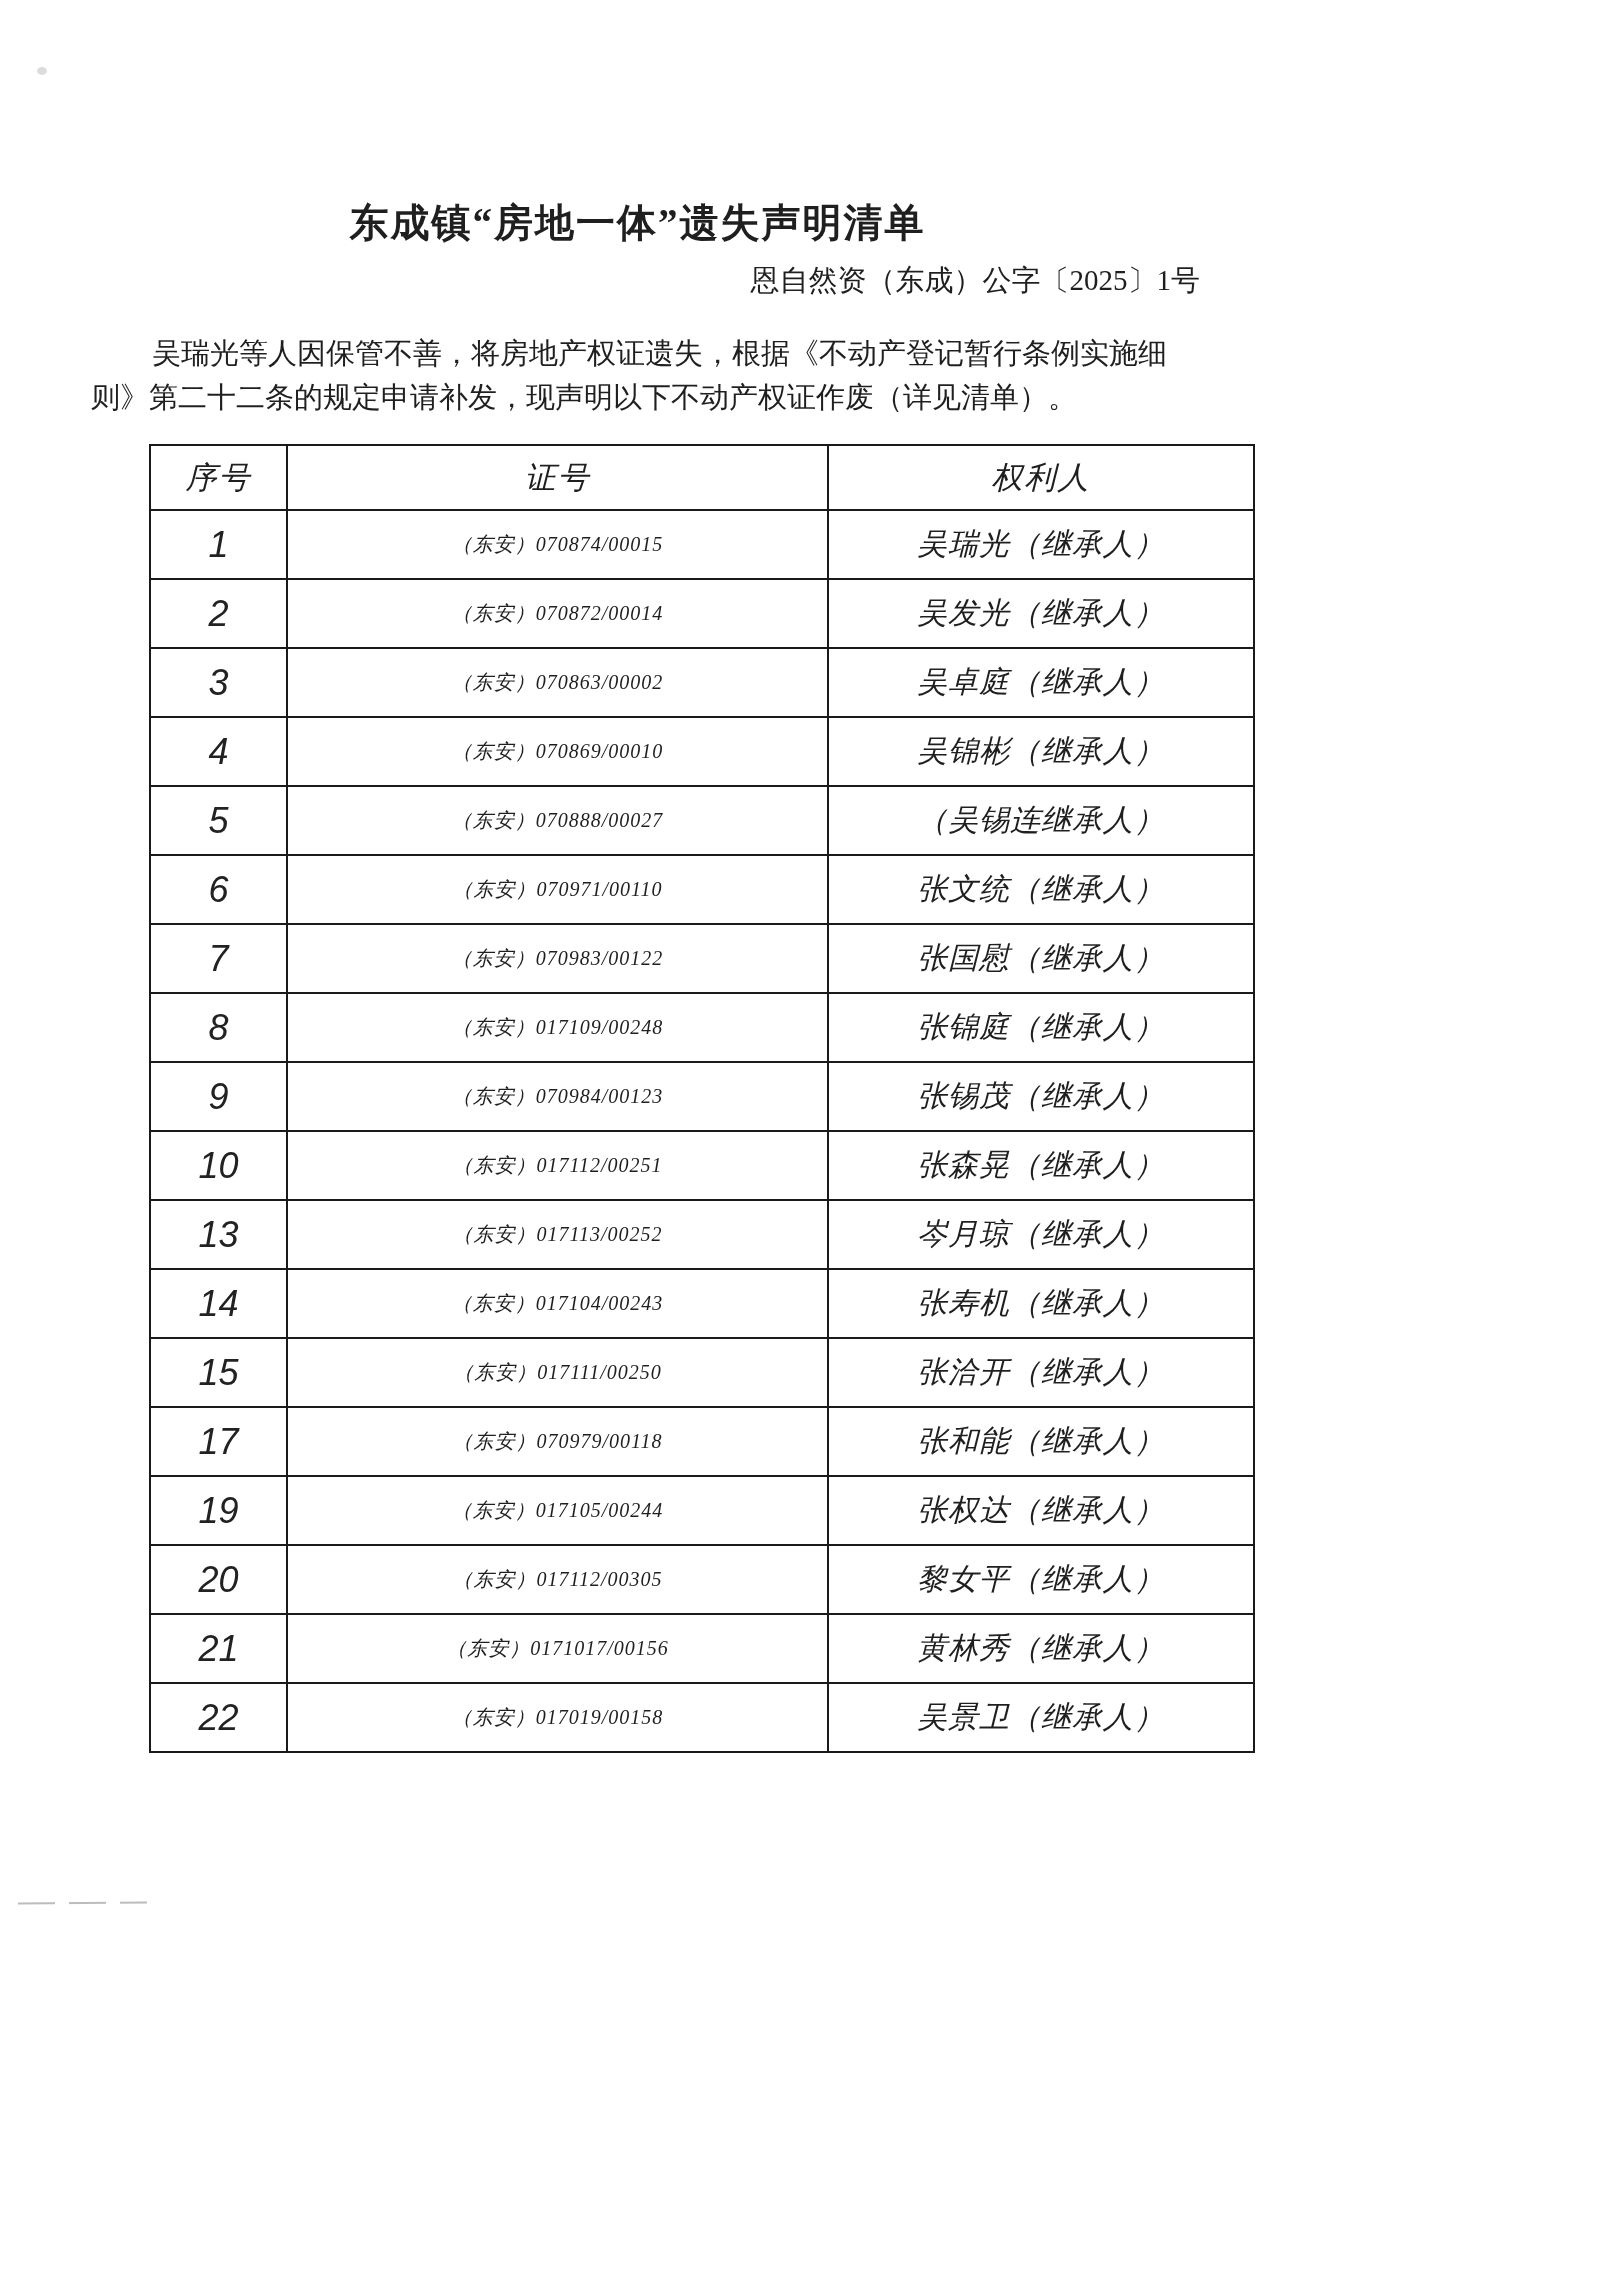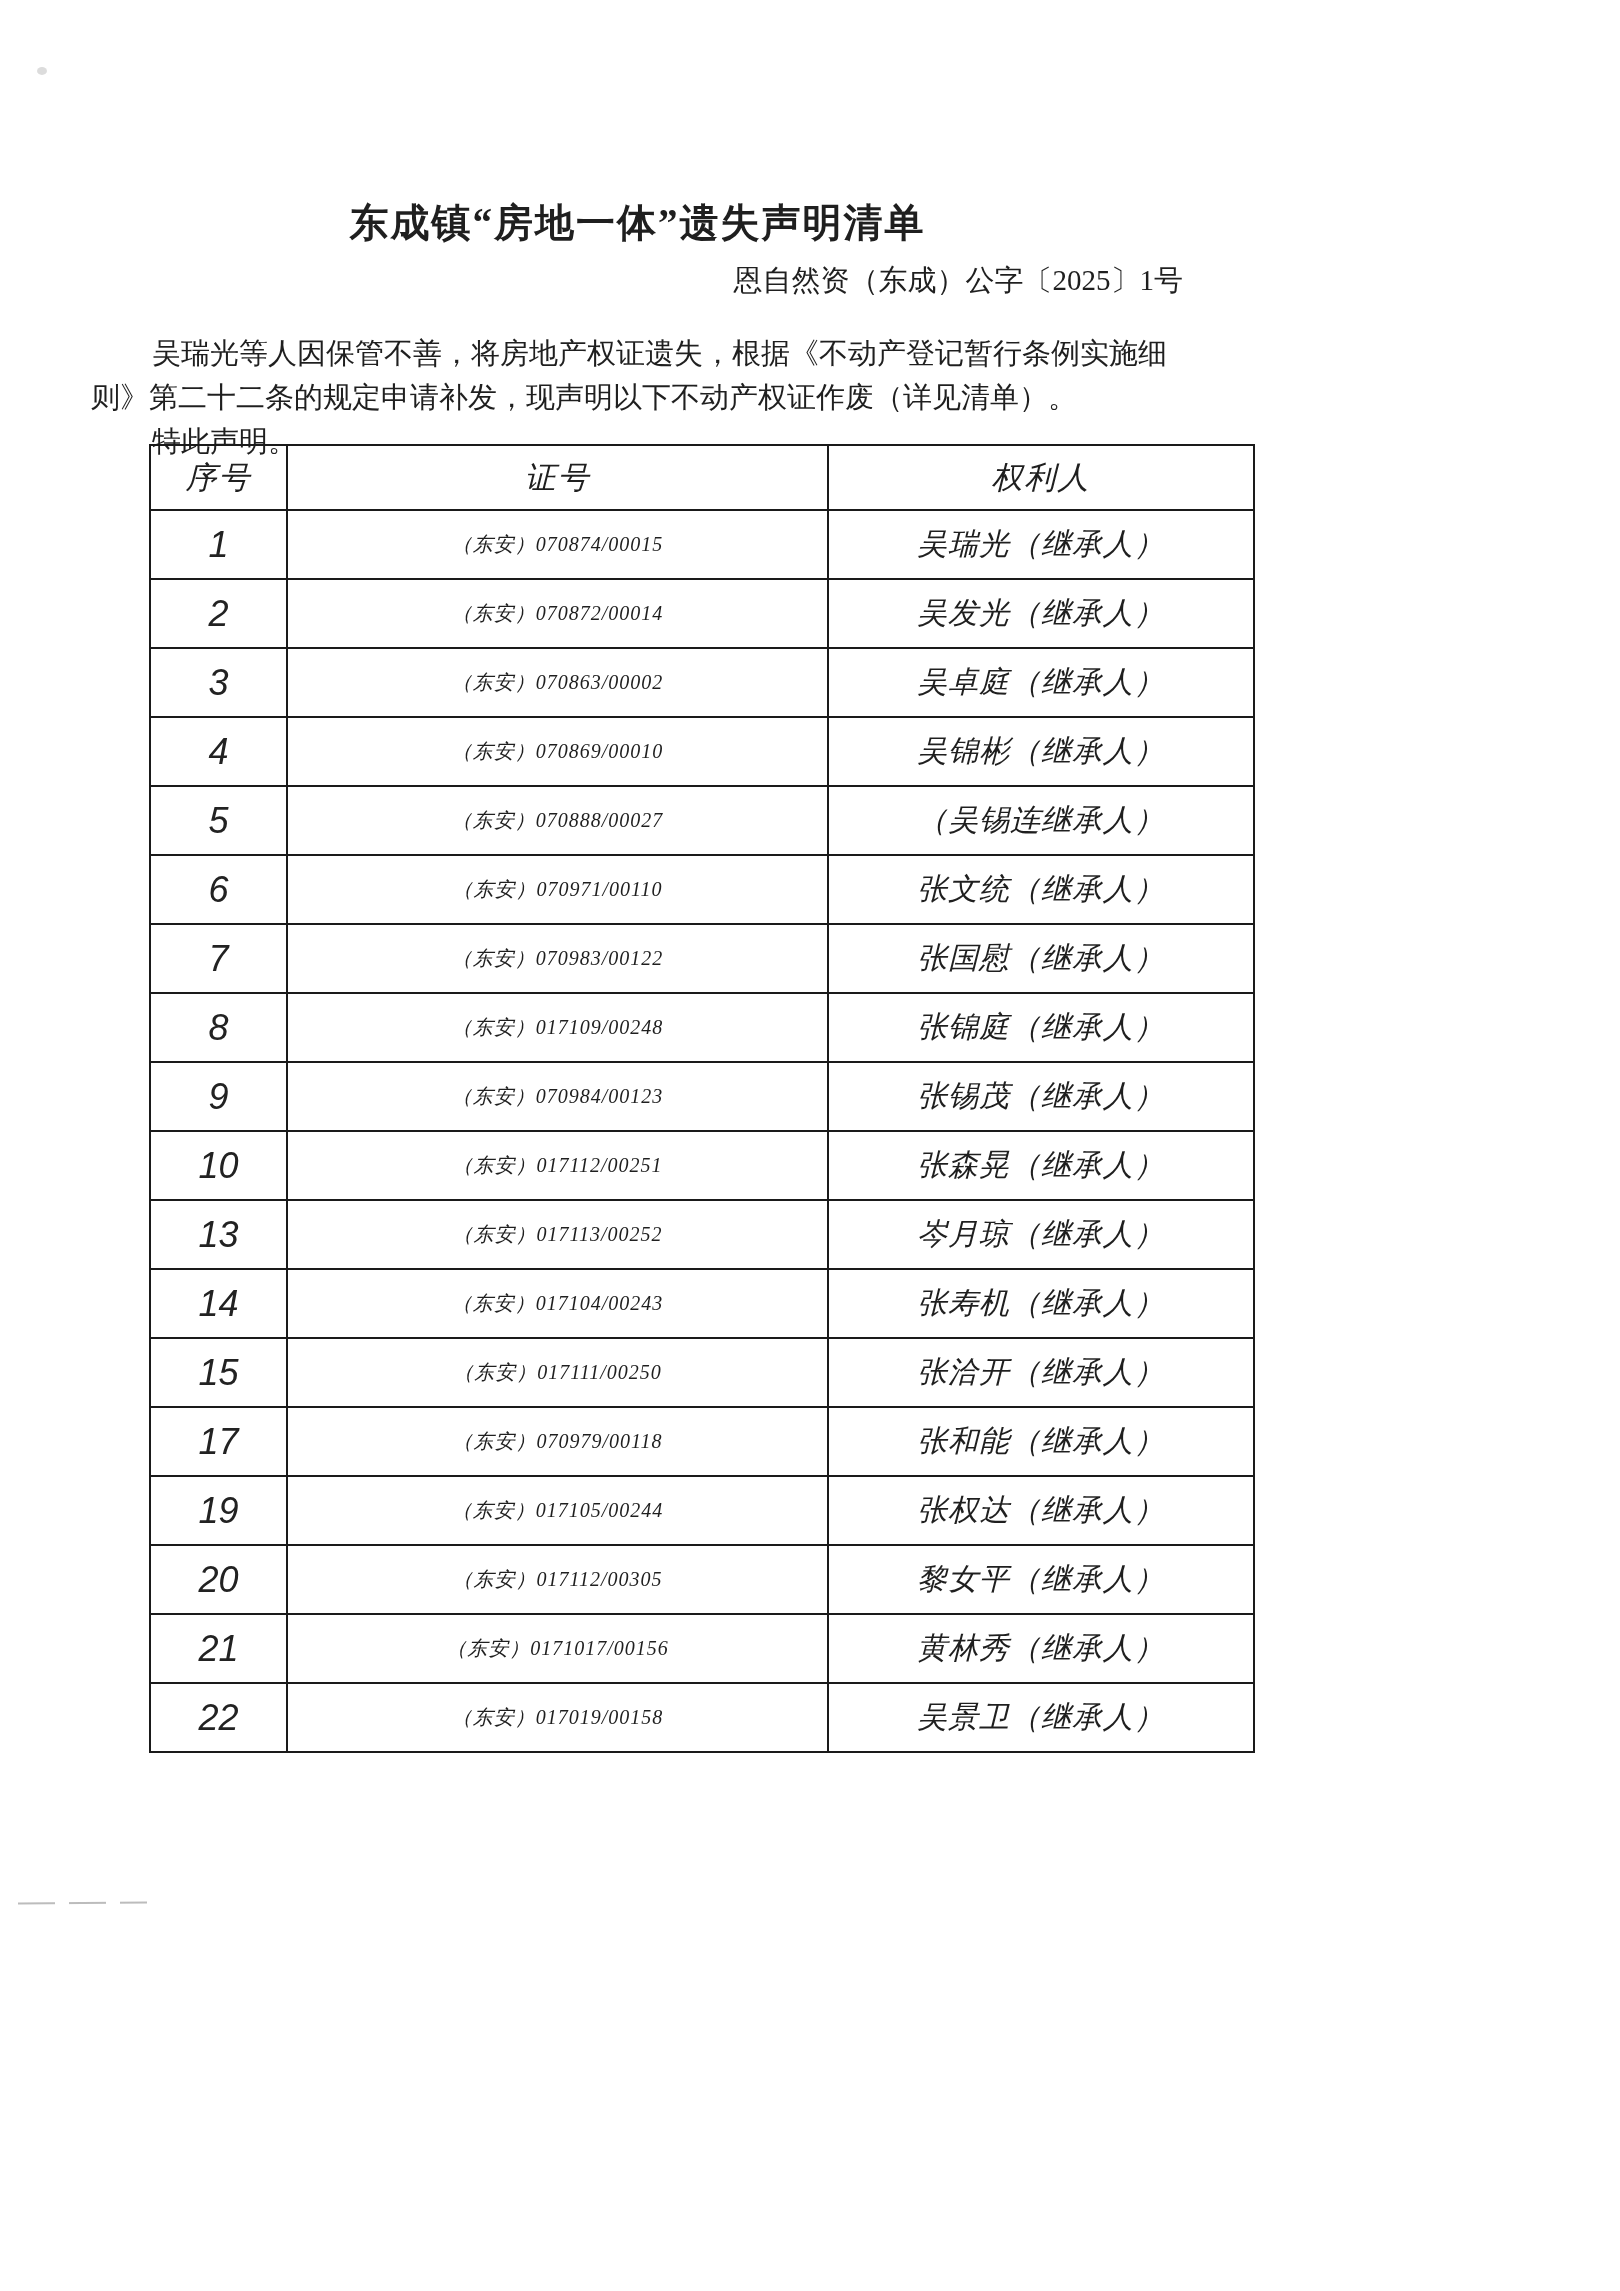--- a/index.html
+++ b/index.html
@@ -24,21 +24,21 @@
     width: 1059px;
     text-align: center;
     font-size: 39px;
     font-weight: bold;
     letter-spacing: 2px;
     white-space: nowrap;
   }
   .doc-number {
     position: absolute;
     top: 261px;
-    left: 108px;
+    left: 125px;
     width: 1075px;
     text-align: right;
     font-size: 29px;
     white-space: nowrap;
   }
   .body-text {
     position: absolute;
     top: 331px;
     left: 91px;
     width: 1078px;
@@ -118,21 +118,20 @@
   <div class="speck"></div>
   <div class="pencil-dash"></div>
 
   <div class="doc-title">东成镇“房地一体”遗失声明清单</div>
 
   <div class="doc-number">恩自然资（东成）公字〔2025〕1号</div>
 
   <div class="body-text">
     <div class="body-line indent">吴瑞光等人因保管不善，将房地产权证遗失，根据《不动产登记暂行条例实施细</div>
     <div class="body-line">则》第二十二条的规定申请补发，现声明以下不动产权证作废（详见清单）。</div>
-    <div class="body-line indent">特此声明。</div>
   </div>
 
   <table class="cert-table">
     <colgroup>
       <col class="col-index">
       <col class="col-cert">
       <col class="col-holder">
     </colgroup>
     <thead>
       <tr>

